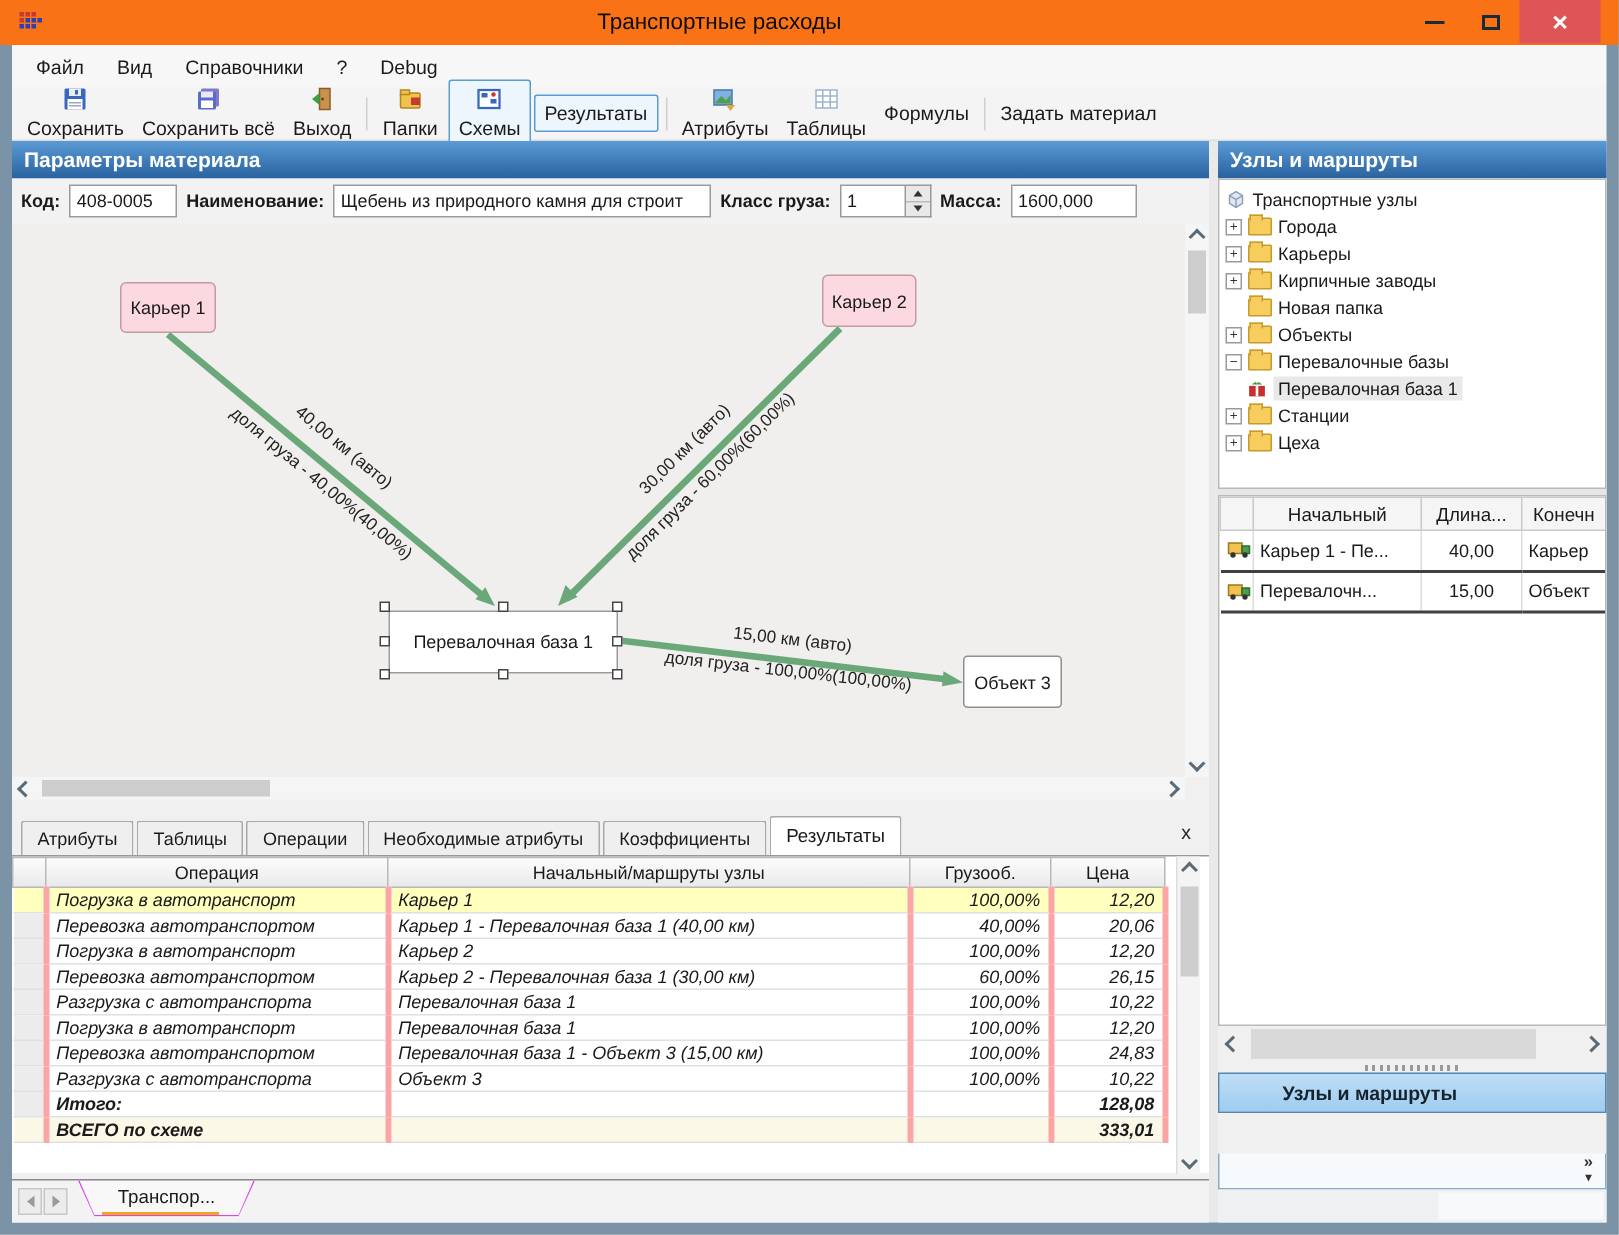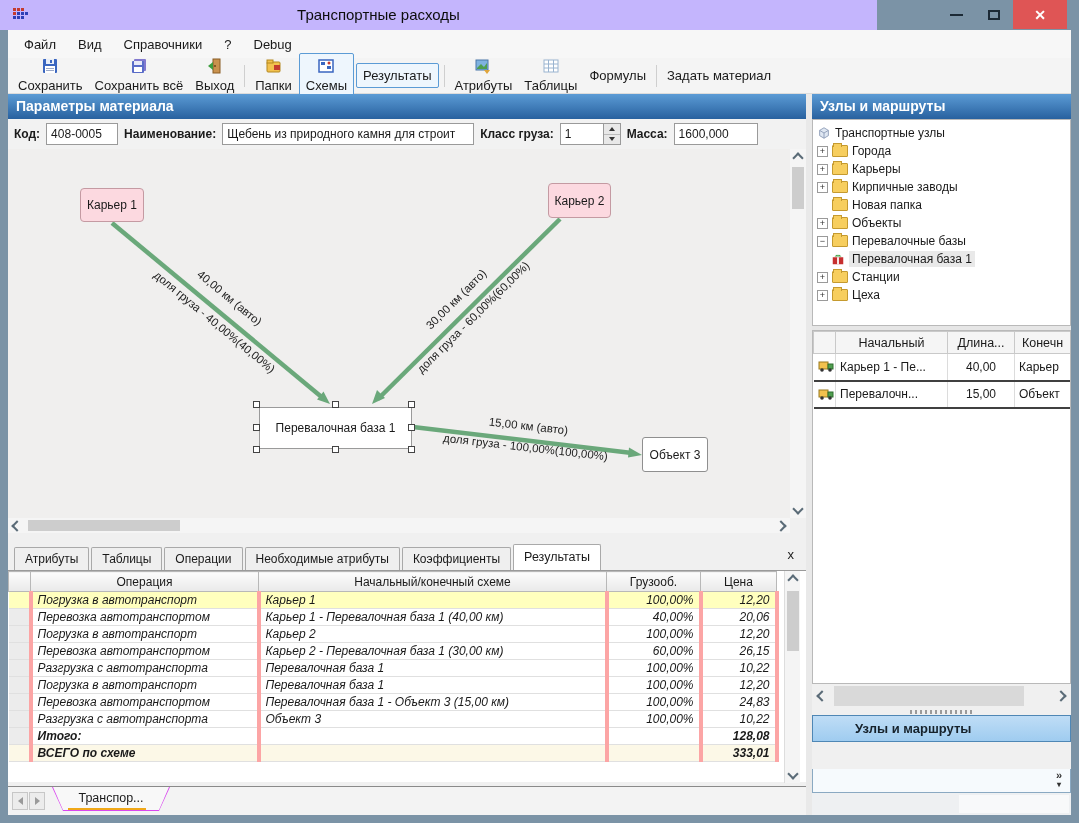--- a/index.html
+++ b/index.html
@@ -1,21 +1,21 @@
 <!DOCTYPE html>
 <html><head>
 <meta charset="utf-8">
 <style>
   * { margin:0; padding:0; box-sizing:border-box; }
   html,body { width:1079px; height:823px; overflow:hidden; }
   body { font-family:"Liberation Sans", sans-serif; font-size:12px; color:#1a1a1a; background:#7b93a6; }
   .window { position:absolute; inset:0; background:#7b93a6; }
 
   
-  .titlebar { position:absolute; left:0; top:0; width:877px; height:30px; background:#c4b5fd; }
+  .titlebar { position:absolute; left:0; top:0; width:1079px; height:30px; background:#f97316; }
   .title-text { position:absolute; left:0; right:120px; top:0; height:30px; line-height:30px; text-align:center; font-size:15px; color:#0d0d0d; }
   .app-icon { position:absolute; left:12px; top:7px; width:16px; height:16px; }
   .win-btn { position:absolute; top:0; height:29px; display:flex; align-items:center; justify-content:center; }
   .btn-min { left:938px; width:36px; }
   .btn-max { left:976px; width:36px; }
   .btn-close { left:1013px; width:54px; background:#df5555; }
   .glyph-min { width:13px; height:2px; background:#1c2a36; }
   .glyph-max { width:12px; height:10px; border:2px solid #1c2a36; }
   .glyph-close { color:#fff; font-size:14px; font-weight:bold; }
 
@@ -337,21 +337,21 @@
             <col style="width:22px">
             <col style="width:228px">
             <col style="width:348px">
             <col style="width:94px">
             <col style="width:76px">
           </colgroup>
         <tbody>
             <tr>
           <th></th>
           <th>Операция</th>
-          <th>Начальный/конечный схеме</th>
+          <th>Начальный/маршруты узлы</th>
           <th>Грузооб.</th>
           <th>Цена</th>
         </tr>
         <tr class="row-hl">
           <td class="ind"></td>
           <td>Погрузка в автотранспорт</td>
           <td>Карьер 1</td>
           <td class="num">100,00%</td>
           <td class="num">12,20</td>
         </tr>

